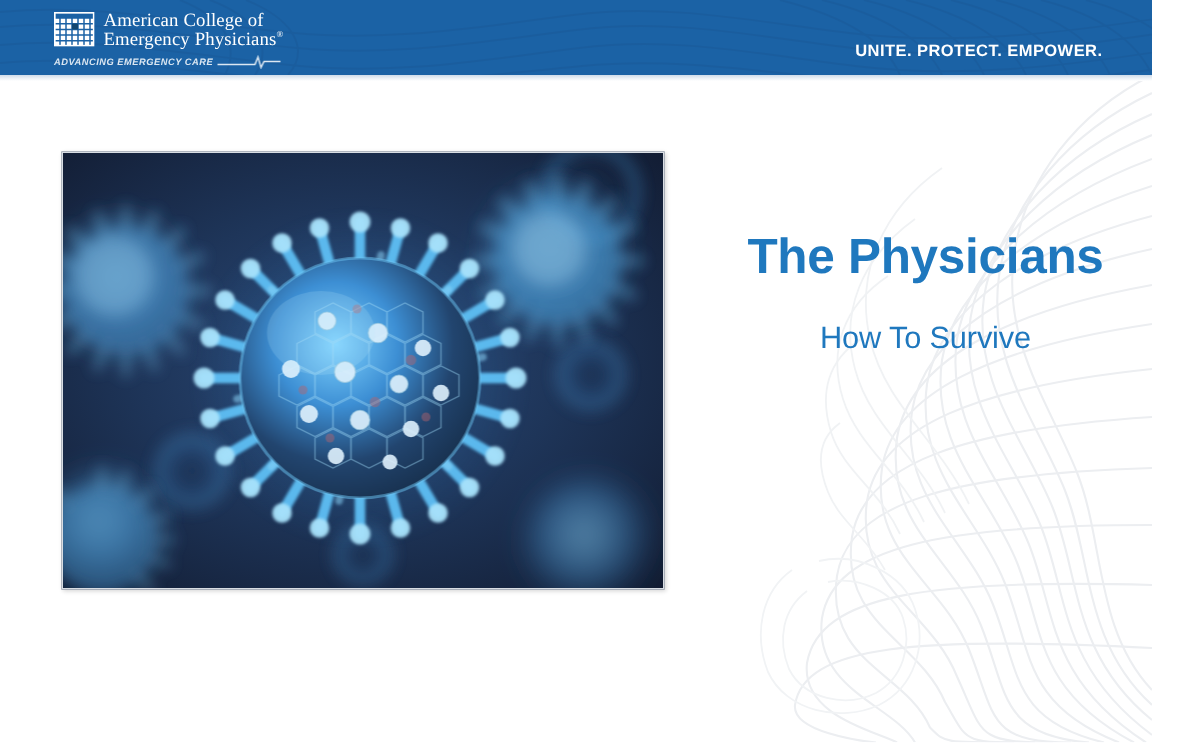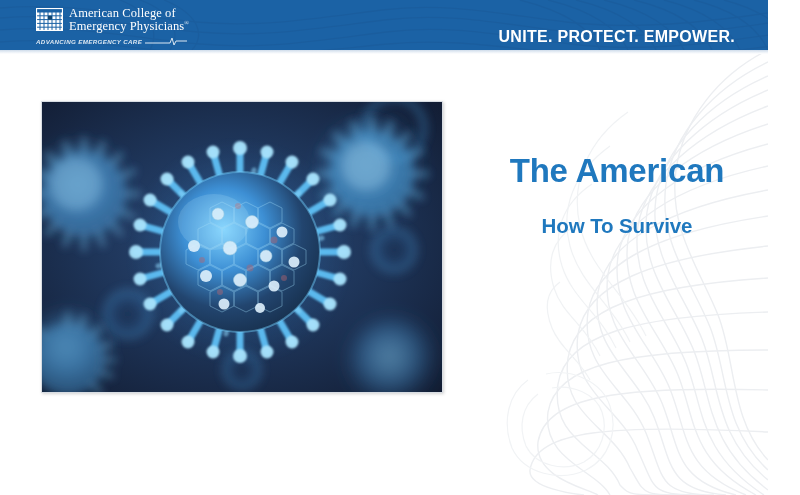--- a/index.html
+++ b/index.html
@@ -121,21 +121,21 @@
   }
 
   
   .slogan {
     position: absolute;
     right: 33px;
     top: 28px;
     color: #ffffff;
     font-family: "Liberation Sans", sans-serif;
     font-weight: bold;
-    font-size: 16px;
+    font-size: 11px;
     letter-spacing: 0.3px;
     white-space: nowrap;
     z-index: 6;
   }
 
   
   .virus-figure {
     position: absolute;
     left: 41px;
     top: 101px;
@@ -167,21 +167,21 @@
     font-family: "Liberation Sans", sans-serif;
     font-weight: bold;
     font-size: 33px;
     line-height: 1.26;
     letter-spacing: -0.2px;
     margin: 0;
   }
   .slide-subtitle {
     color: #1f78be;
     font-family: "Liberation Sans", sans-serif;
-    font-weight: bold;
+    font-weight: normal;
     font-size: 20.5px;
     line-height: 1.2;
     margin: 22px 0 0 0;
     letter-spacing: -0.1px;
   }
 </style>
 </head>
 <body>
 
 <div class="slide">
@@ -524,18 +524,18 @@
           <circle cx="44" cy="26" r="3"></circle>
         </g>
 
         <ellipse cx="-26" cy="-30" rx="36" ry="28" fill="#bfe8fc" opacity="0.18"></ellipse>
       </g>
     </svg>
   </div>
 
   <div class="title-block">
     <div class="slide-title">
-      <div>The American</div>
+      <div>The Physicians</div>
     </div>
     <div class="slide-subtitle">How To Survive</div>
   </div>
 
 </div>
 
 </body></html>

